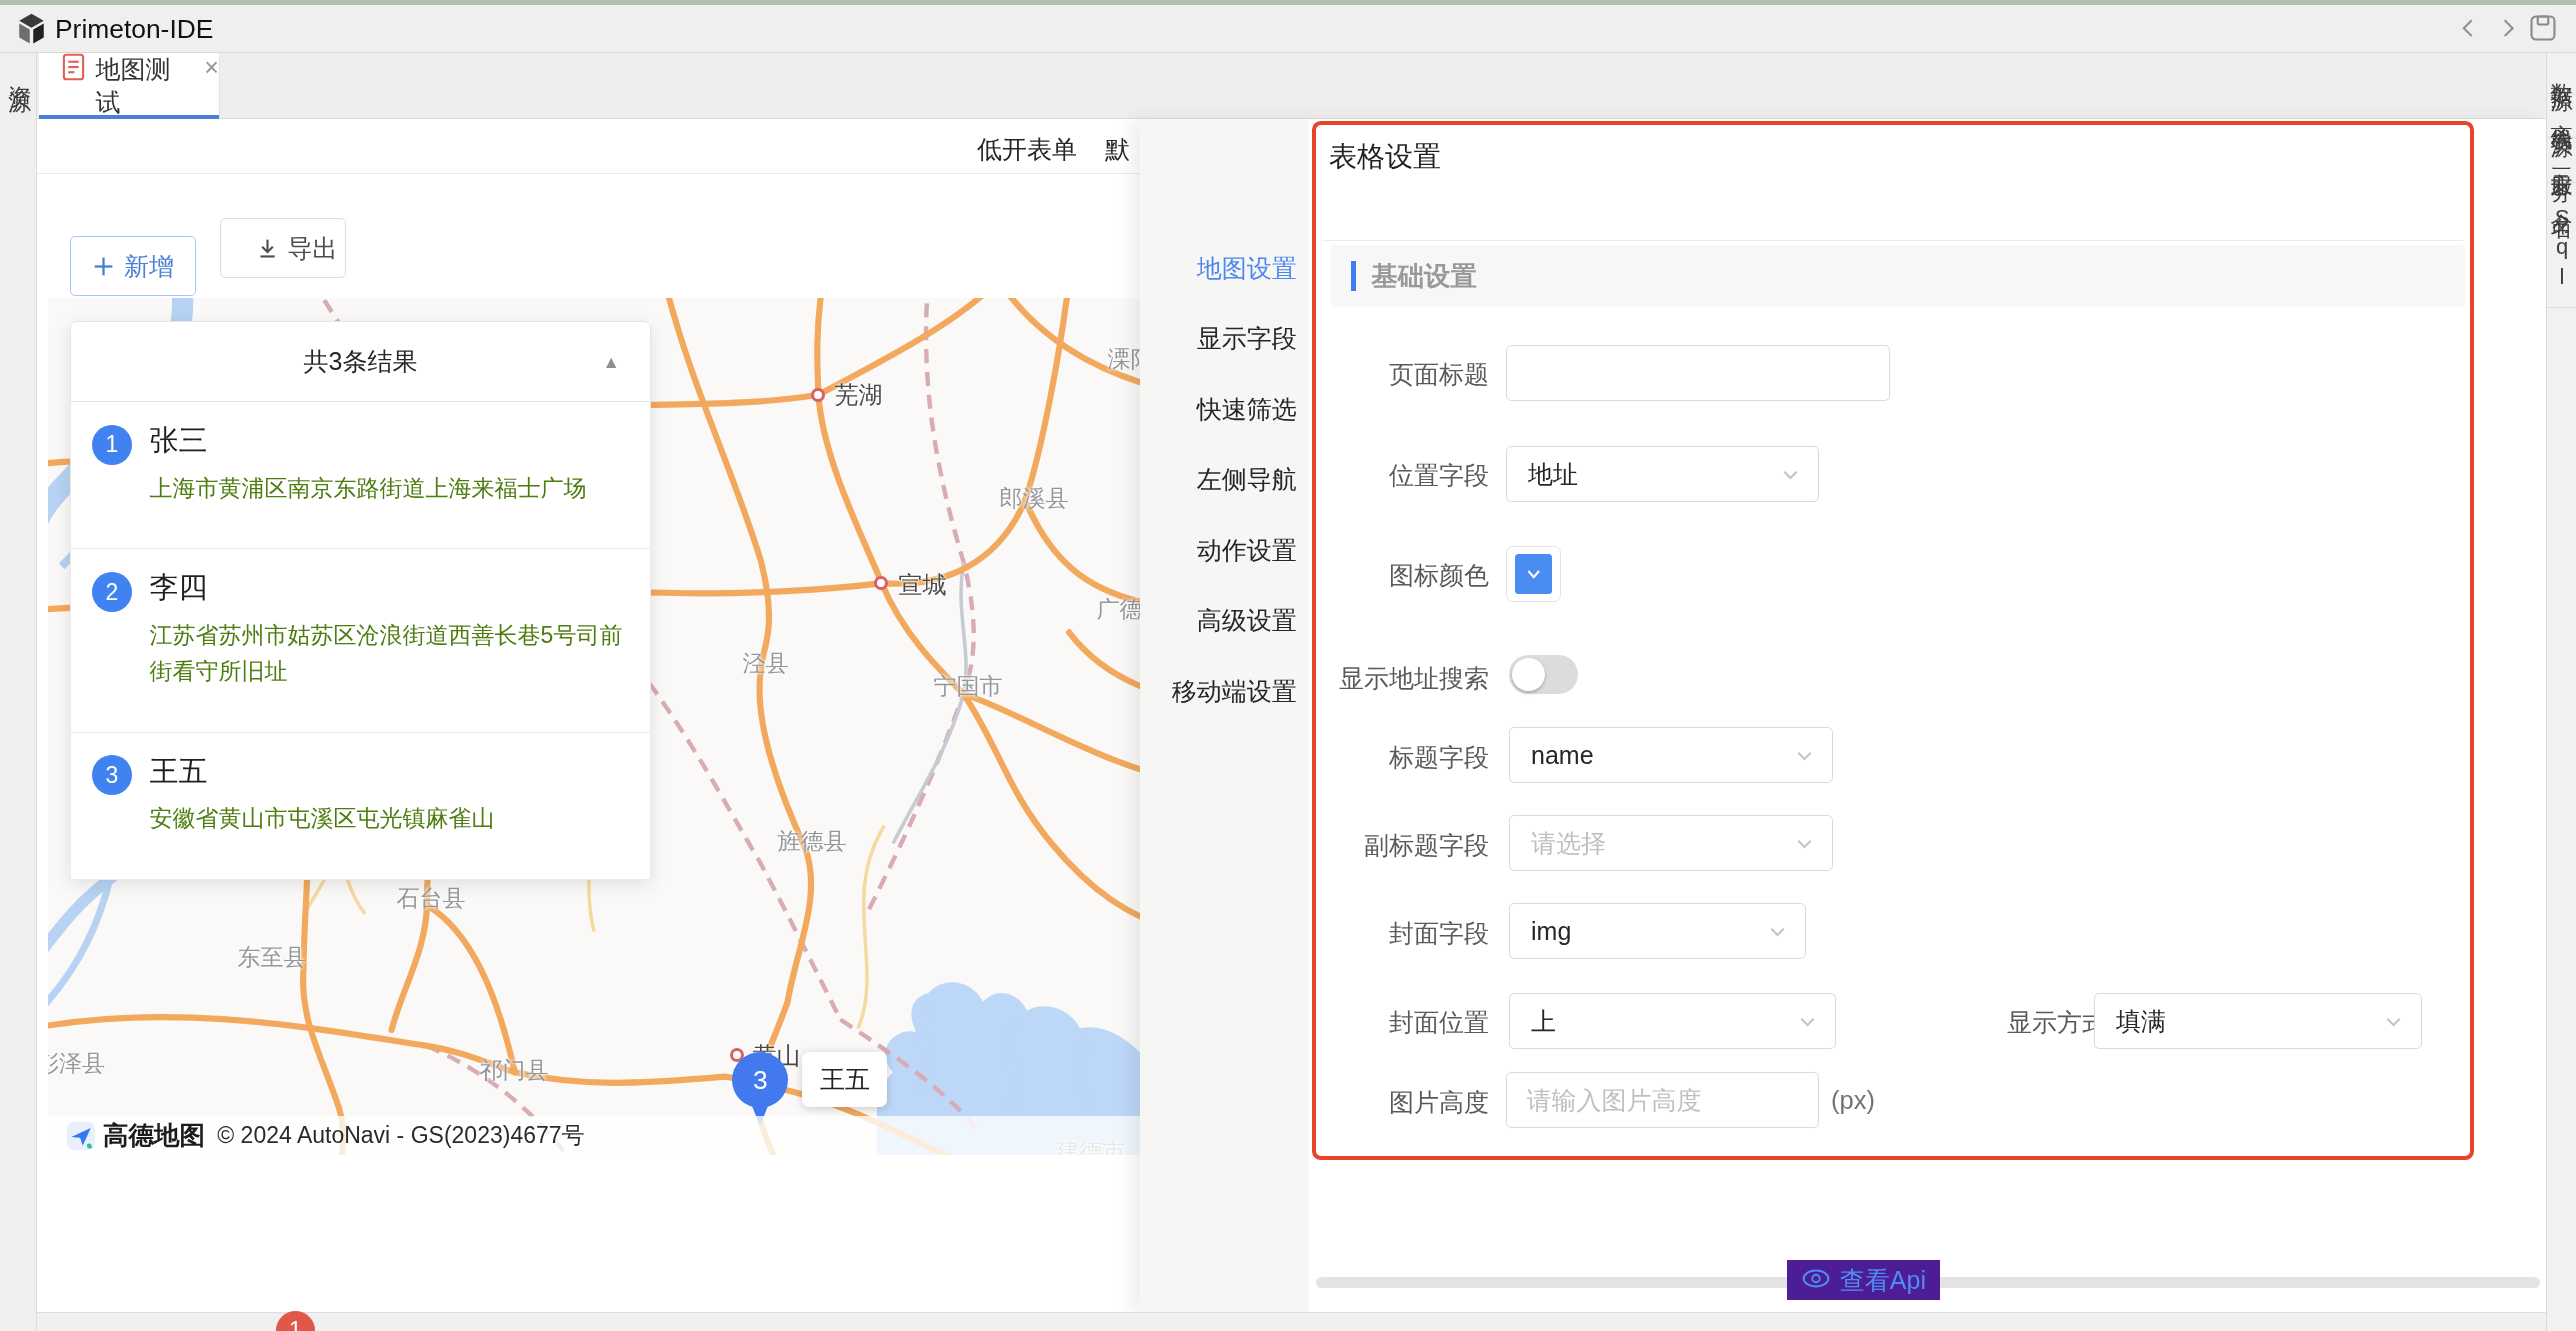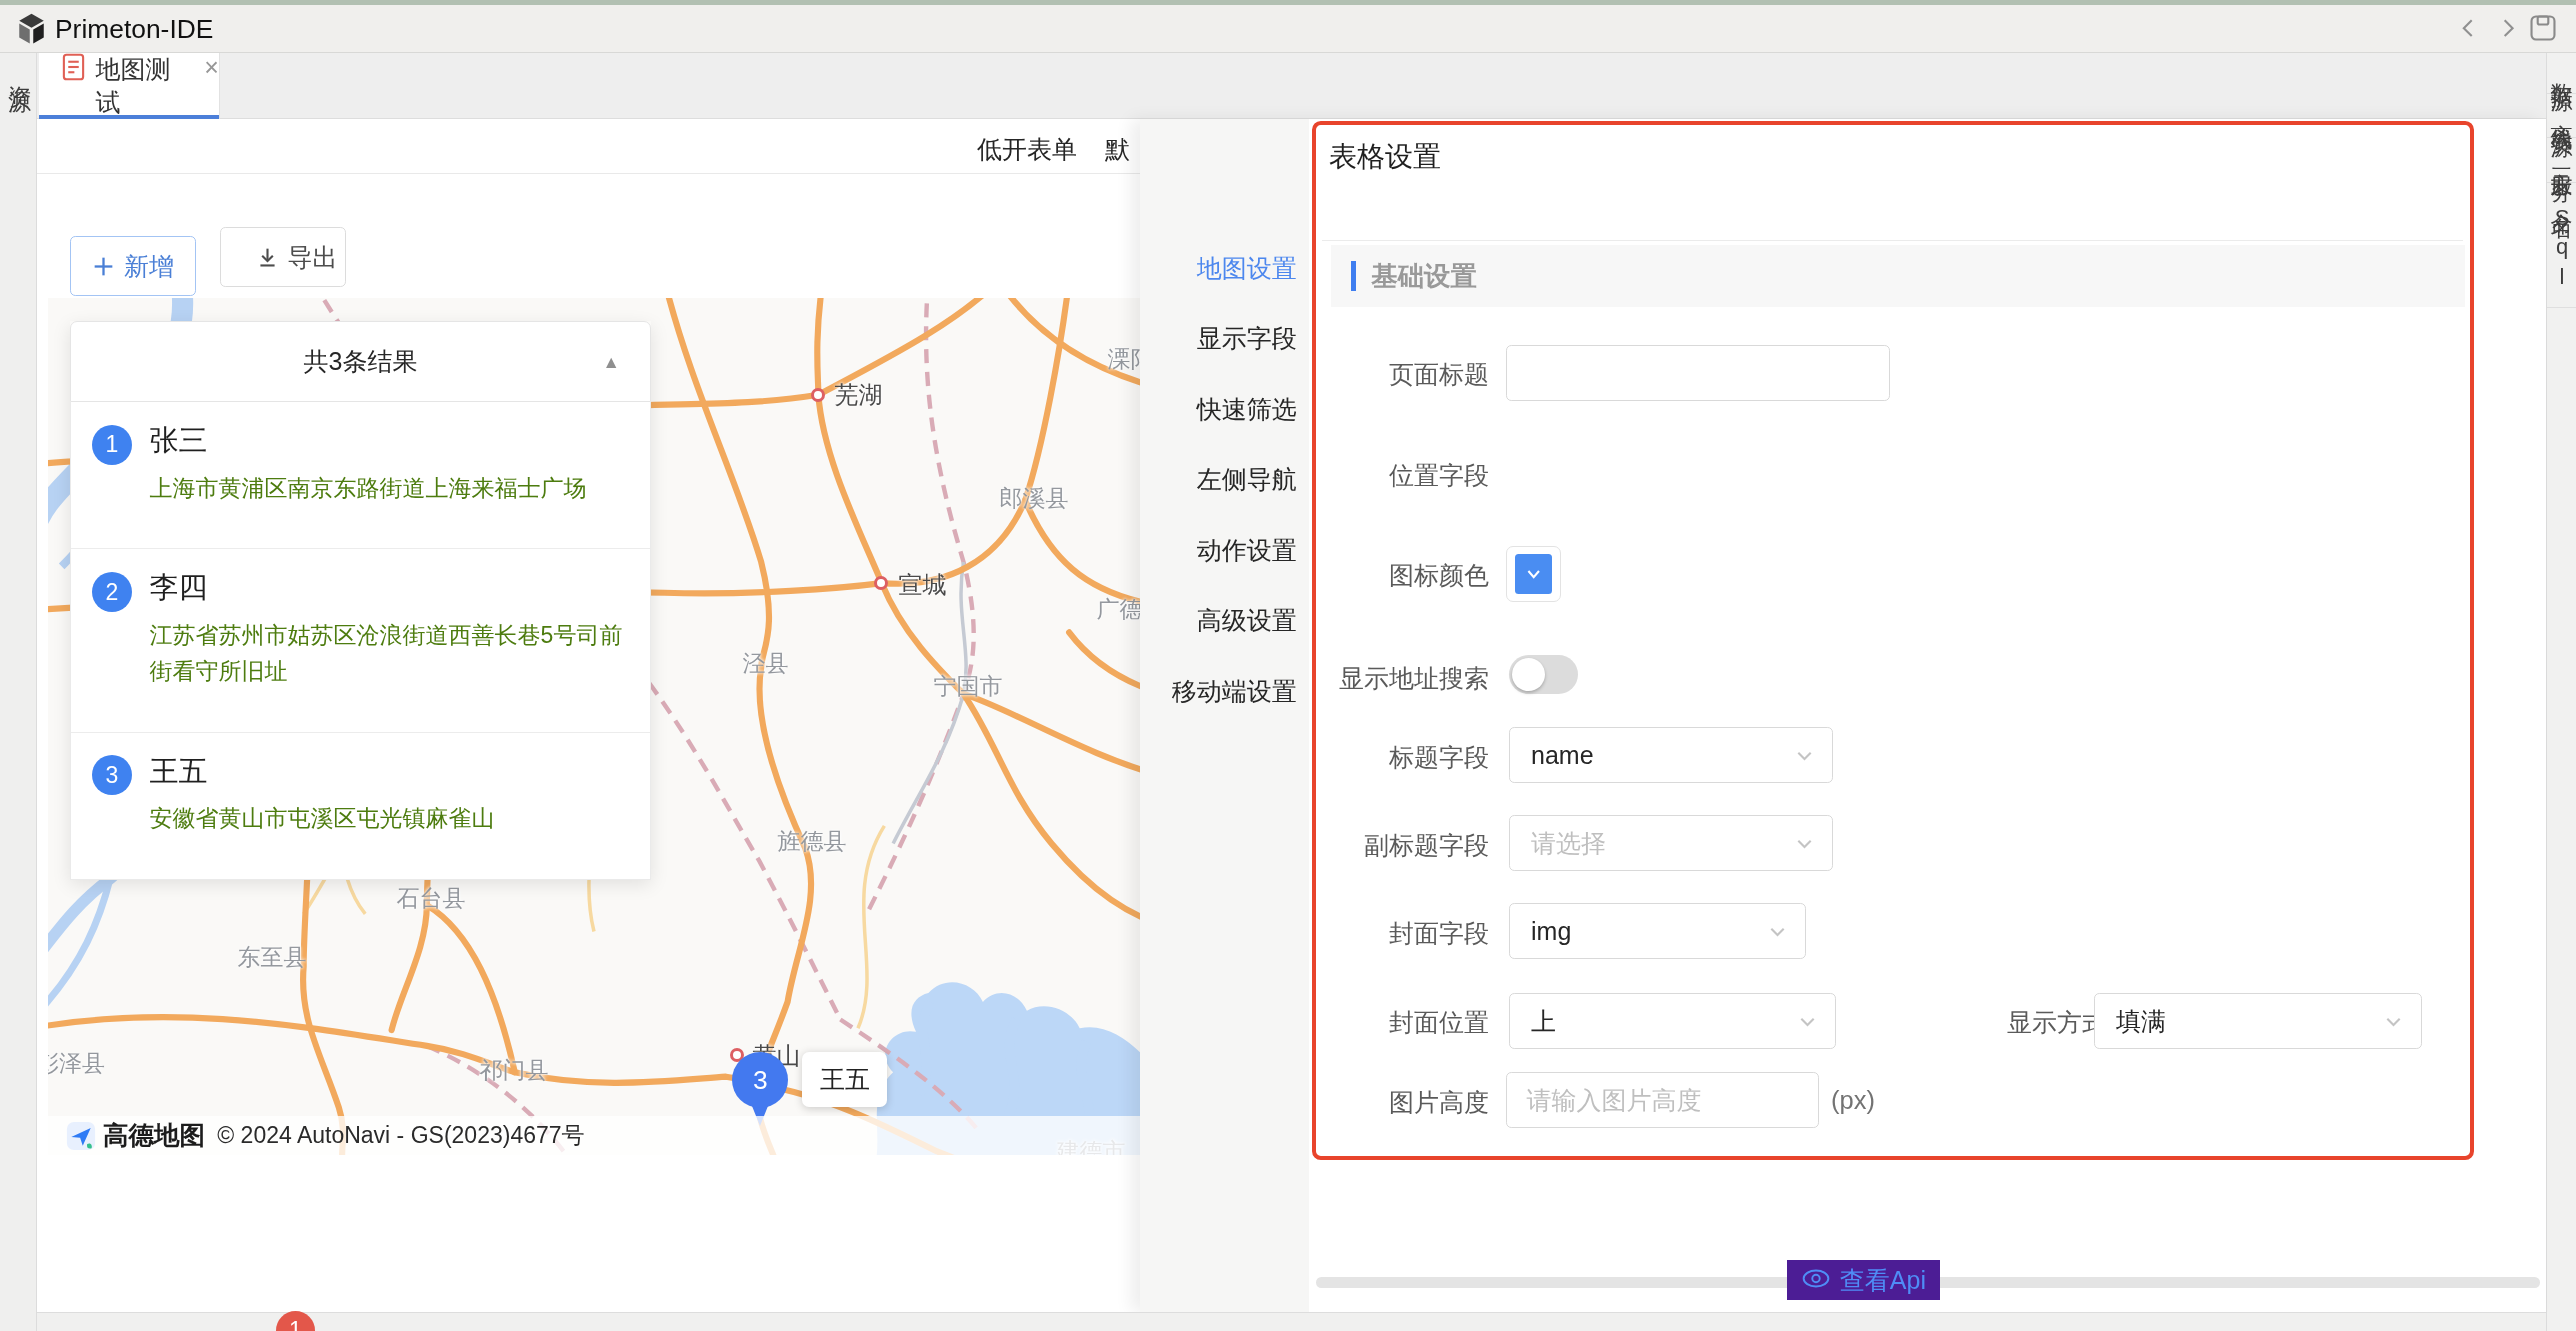--- a/index.html
+++ b/index.html
@@ -29,21 +29,21 @@
   .rightrail .vtext { writing-mode:vertical-rl; text-orientation:upright; font-size:22px; color:#3c3c3c; letter-spacing:4.4px; }
 
   
   .canvas { position:absolute; left:37px; top:119px; width:2509px; height:1193px; background:#fff; }
   .canvas-tabs { position:absolute; left:0; top:0; width:1103px; height:55px; border-bottom:0.9px solid #e9e9e9; overflow:hidden; }
   .ctab { position:absolute; top:14px; font-size:25px; color:#262626; cursor:pointer; white-space:nowrap; }
   .ctab.t1 { left:940px; } .ctab.t2 { left:1068px; }
 
   .btn { position:absolute; height:60px; border-radius:5.3px; background:#fff; display:flex; align-items:center; justify-content:center; font-size:25px; cursor:pointer; }
   .btn-add { left:33px; top:117px; width:126px; border:1.8px solid #a3c4f4; color:#4a7fd6; }
-  .btn-export { left:183px; top:108px; width:126px; border:1.8px solid #dcdcdc; color:#4d4d4d;padding-left:27px; }
+  .btn-export { left:183px; top:99px; width:126px; border:1.8px solid #dcdcdc; color:#4d4d4d;padding-left:27px; }
   .btn .bicon { margin-right:8.8px; display:flex; }
 
   
   .map { position:absolute; left:11.4px; top:179px; width:1092px; height:857px; background:#faf9f7; overflow:hidden; }
   .map svg.roads { position:absolute; left:0; top:0; }
   .maplabel { position:absolute; font-size:23px; color:#94989e; white-space:nowrap; text-shadow:0 0 3.5px #fff,0 0 3.5px #fff; }
   .maplabel.city { color:#4a4a4a; font-size:24px; }
   .citydot { position:absolute; width:14px; height:14px; border-radius:50%; background:#fff; border:3.5px solid #dd5f63; }
   .pin { position:absolute; left:684px; top:754px; width:56px; height:77px; }
   .pin .head { position:absolute; left:0; top:0; width:56px; height:56px; border-radius:50%; background:#4379ef; display:flex; align-items:center; justify-content:center; color:#fff; font-size:26.4px; }
@@ -319,20 +319,28 @@
     <div class="pdivider"></div>
     <div class="sectionband">
       <span class="bluebar"></span>
       <span class="stitle">基础设置</span>
     </div>
 
     <span class="frm-label" style="left:138px; top:239px;">页面标题</span>
     <input class="frm-input" style="left: 366px; top: 226px; width: 384px;">
 
     <span class="frm-label" style="left:138px; top:340px;">位置字段</span>
+    <div class="select" style="left:366px; top:327px; width:313px;">
+      <span class="sval">地址</span>
+      <span class="chev">
+          <svg width="23" height="23" viewBox="0 0 26 26">
+            <polyline points="6,10 13,17 20,10" fill="none" stroke="#c4c4c4" stroke-width="2.4"></polyline>
+          </svg>
+        </span>
+    </div>
 
     <span class="frm-label" style="left:138px; top:440px;">图标颜色</span>
     <div class="swatchwrap" style="left:366px; top:427px;">
       <span class="swatch">
         <svg width="19.4" height="19.4" viewBox="0 0 22 22">
             <polyline points="5,8 11,15 17,8" fill="none" stroke="#fff" stroke-width="2.4"></polyline>
           </svg>
       </span>
     </div>
 

